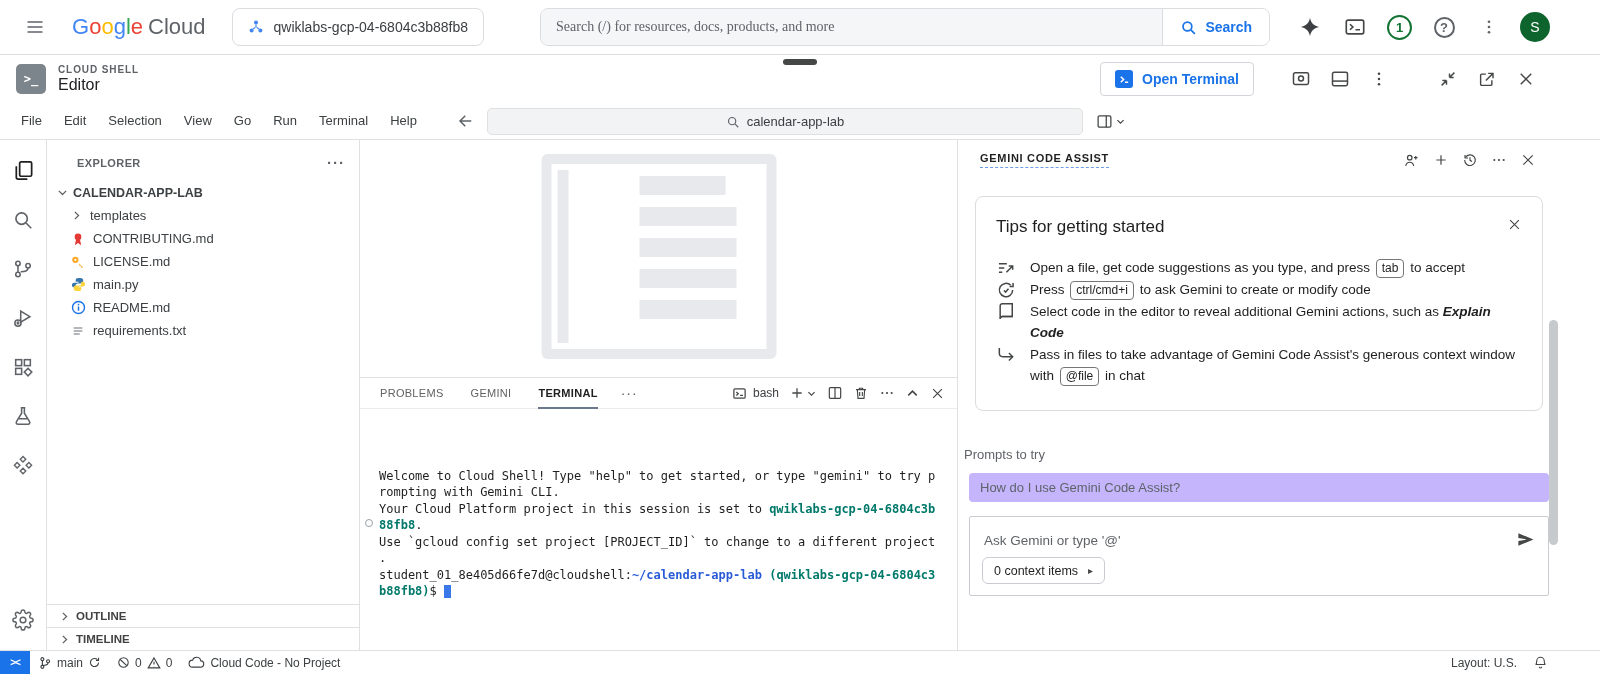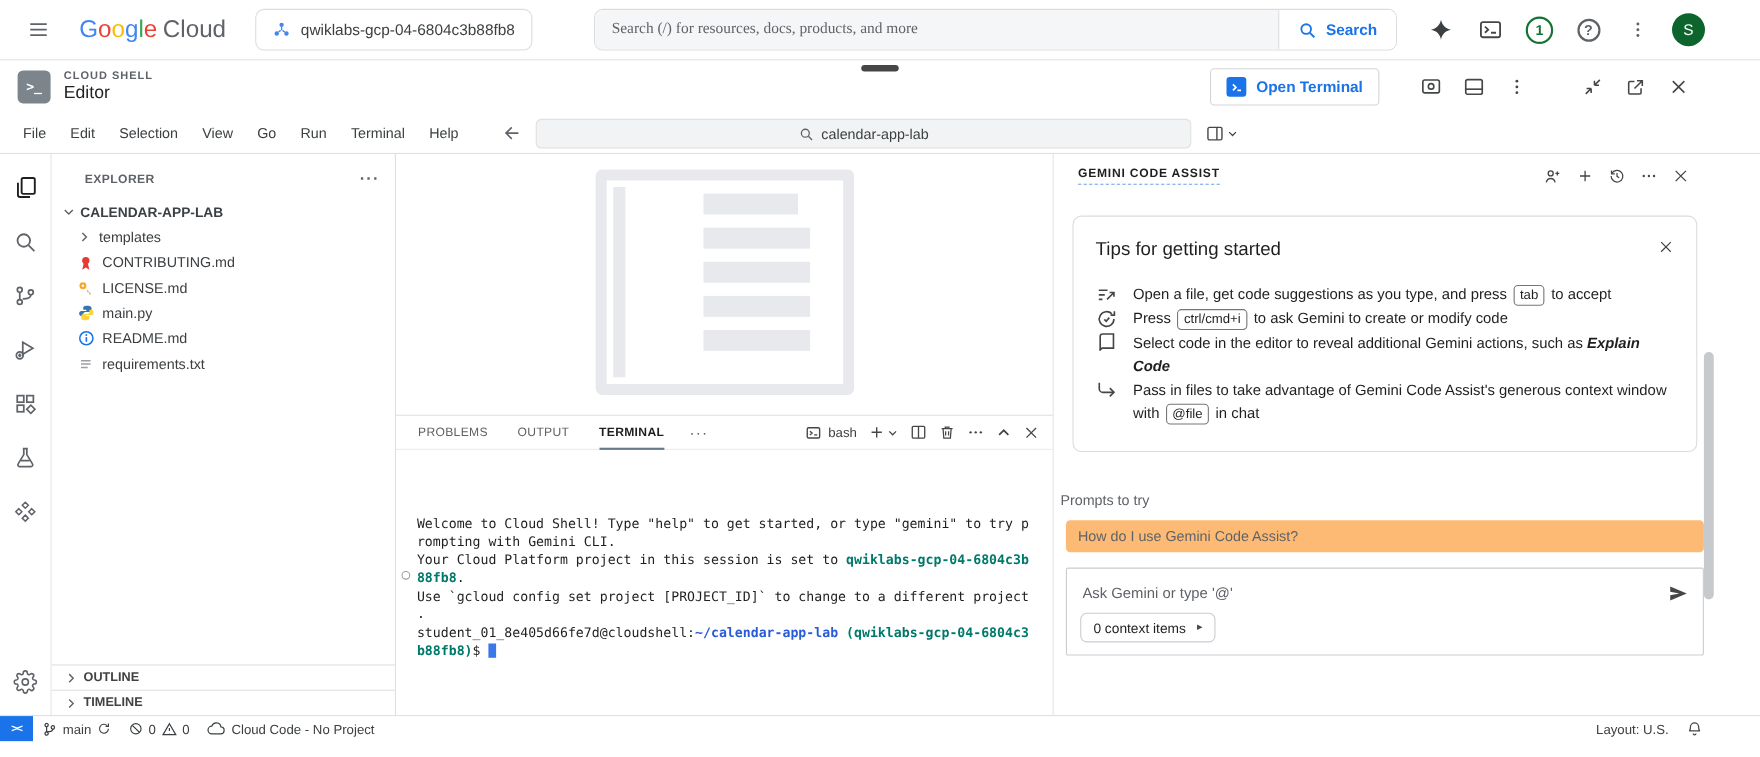--- a/index.html
+++ b/index.html
@@ -101,21 +101,21 @@
   .tips-head { display:flex; align-items:flex-start; }
   .tips-title { font-size:17px; color:#1f1f1f; }
   .tips-close { margin-left:auto; color:#444746; }
   #tips-list { margin-top:20px; display:flex; flex-direction:column; gap:1px; }
   .tip-row { display:flex; gap:14px; }
   .tip-icon { flex:0 0 20px; height:20px; margin-top:1px; color:#444746; }
   .tip-text { font-size:13.5px; line-height:21px; color:#1f1f1f; }
   .kbd { display:inline-block; border:1px solid #747775; border-radius:4px; padding:0 5px; font-size:12px; line-height:17px; margin:0 2px; background:#fff; }
   .em { font-weight:bold; font-style:italic; }
   .prompts-label { margin:36px 6px 0; font-size:13px; color:#5f6368; }
-  .prompt-chip { margin:11px 11px 0; height:29px; background:#fdba74; border-radius:4px; display:flex; align-items:center; padding:0 11px; font-size:13px; color:#5f6368; cursor:pointer; }
+  .prompt-chip { margin:11px 11px 0; height:29px; background:#c4b5fd; border-radius:4px; display:flex; align-items:center; padding:0 11px; font-size:13px; color:#5f6368; cursor:pointer; }
   .gem-input { margin:14px 11px 0; border:1px solid #c9ccd1; border-radius:2px; height:80px; position:relative; padding:14px 14px; }
   .gem-input input { border:none; outline:none; width:88%; font-size:13.5px; color:#202124; font-family:inherit; background:transparent; }
   .gem-input input::placeholder { color:#5f6368; }
   .send-btn { position:absolute; right:13px; top:13px; color:#444746; }
   .context-btn { position:absolute; left:12px; bottom:11px; height:27px; display:flex; align-items:center; gap:10px; border:1px solid #c9ccd1; border-radius:6px; padding:0 11px; font-size:12.5px; color:#1f1f1f; background:#fff; }
   .ctx-caret { color:#444746; font-size:10px; }
   .gem-scrollbar { position:absolute; right:2px; top:180px; width:9px; height:225px; background:#c7cacd; border-radius:5px; cursor:pointer; }
   .right-gutter { flex:1; background:#fff; }
 
   
@@ -439,21 +439,21 @@
             <div class="doc-bar" style="width:97px"></div>
             <div class="doc-bar" style="width:97px"></div>
             <div class="doc-bar" style="width:97px"></div>
           </div>
         </div>
       </div>
       <div class="panel">
         <div class="panel-tabs">
           <div id="panel-tab-list" style="display:flex">
               <div class="panel-tab">PROBLEMS</div>
-              <div class="panel-tab">OUTPUT</div>
+              <div class="panel-tab">GEMINI</div>
               <div class="panel-tab active">TERMINAL</div>
             </div>
           <span class="tab-dots">···</span>
           <div class="panel-actions">
             <span class="bash-label">
               <svg width="15" height="15" viewBox="0 0 24 24" fill="none" stroke="#444746" stroke-width="2">
                   <rect x="3" y="4.5" width="18" height="15" rx="2"></rect>
                   <path d="M7 9.5l3 2.8-3 2.8M13 15h4.5"></path>
                 </svg>
               <span>bash</span>

